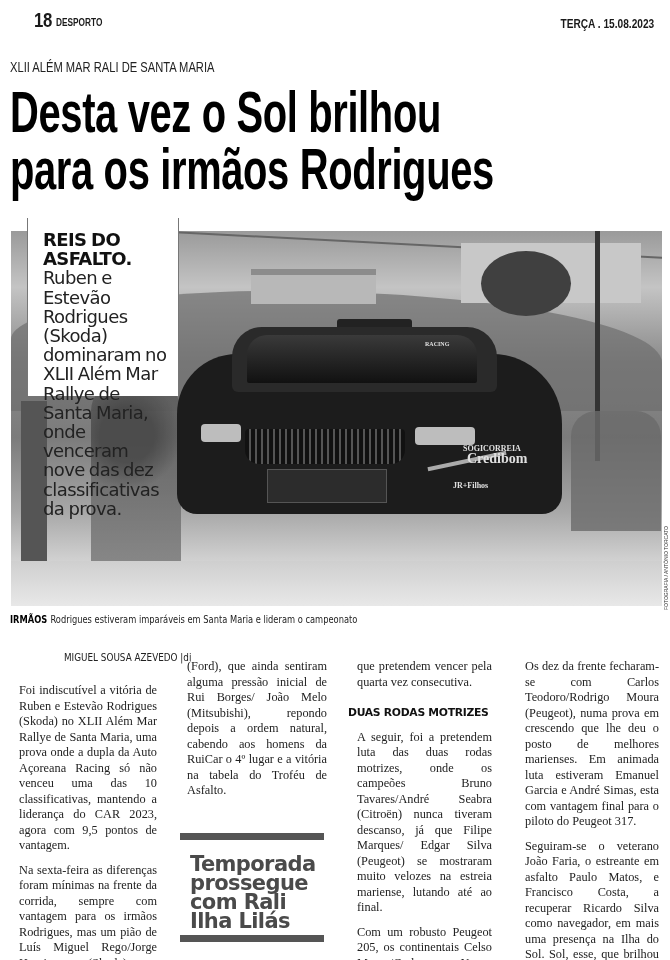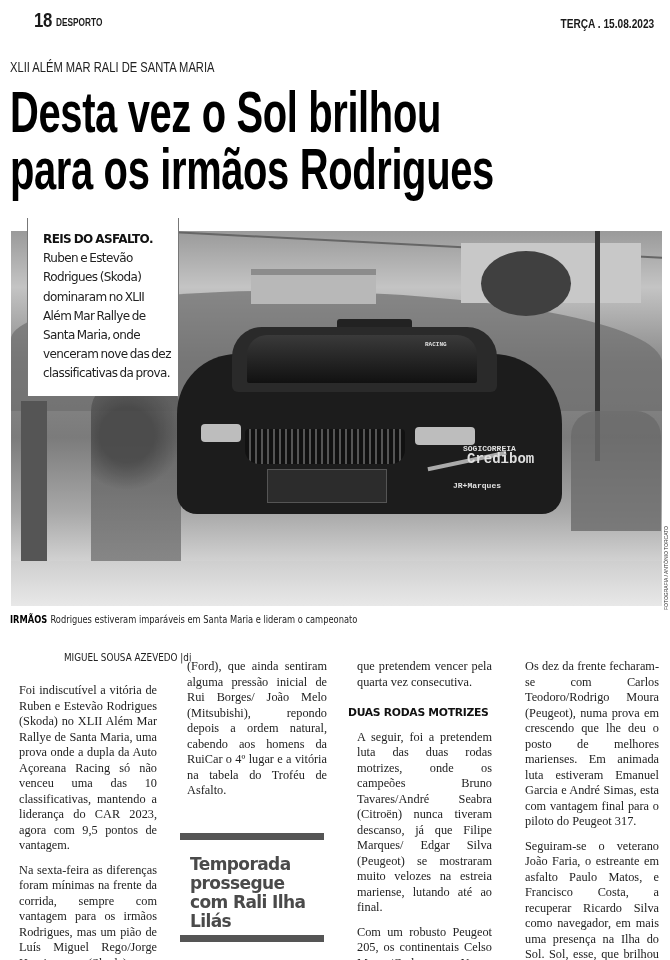--- a/index.html
+++ b/index.html
@@ -31,47 +31,47 @@
   .photo .car { position: absolute; left: 166px; top: 88px; width: 385px; height: 230px; }
   .car .body { position: absolute; left: 0; top: 35px; width: 385px; height: 160px; background: #1c1c1c; border-radius: 60px 70px 20px 20px; }
   .car .roof { position: absolute; left: 55px; top: 8px; width: 265px; height: 65px; background: #2a2a2a; border-radius: 30px 30px 6px 6px; }
   .car .wing { position: absolute; left: 160px; top: 0; width: 75px; height: 12px; background: #222; border-radius: 3px; }
   .car .windshield { position: absolute; left: 70px; top: 16px; width: 230px; height: 48px; background: linear-gradient(180deg, #3a3a3a, #111); border-radius: 20px 20px 2px 2px; }
   .car .grille { position: absolute; left: 68px; top: 110px; width: 160px; height: 35px; background: repeating-linear-gradient(90deg, #111 0 4px, #555 4px 6px); border-radius: 4px 4px 14px 14px; }
   .car .light-l { position: absolute; left: 24px; top: 105px; width: 40px; height: 18px; background: #bdbdbd; border-radius: 4px; }
   .car .light-r { position: absolute; left: 238px; top: 108px; width: 60px; height: 18px; background: #bdbdbd; border-radius: 4px; }
   .car .plate { position: absolute; left: 90px; top: 150px; width: 120px; height: 34px; background: #2c2c2c; border: 1px solid #555; }
   .car .stripe { position: absolute; left: 250px; top: 140px; width: 80px; height: 4px; background: #aaa; transform: rotate(-12deg); }
-  .car .spon { position: absolute; font-family: Liberation Mono, monospace; font-weight: bold; font-size: 8px; color: #e0e0e0; padding-left: 28px; }
+  .car .spon { position: absolute; font-family: Liberation Serif, serif; font-weight: bold; font-size: 8px; color: #e0e0e0; padding-left: 28px; }
 
   .photo-credit { position: absolute; left: 663px; top: 540px; width: 7px; height: 70px; }
   .photo-credit span { position: absolute; left: 0; top: 70px; transform: rotate(-90deg); transform-origin: left top; font-family: "Liberation Sans", sans-serif; font-size: 5px; white-space: nowrap; color: #333; }
 
   .callout { position: absolute; left: 27px; top: 218px; width: 152px; height: 178px; background: #fff; border-left: 1px solid #777; border-right: 1px solid #777; padding: 12px 6px 0 15px; }
-  .callout p { font-family: "DejaVu Sans", sans-serif; font-size: 12px; line-height: 19.2px; color: #222; letter-spacing: -0.6px; word-spacing: -1px; }
+  .callout p { font-family: "DejaVu Sans", sans-serif; font-size: 18px; line-height: 19.2px; color: #222; letter-spacing: -0.6px; word-spacing: -1px; }
   .callout b { font-weight: bold; color: #111; }
 
   .caption { position: absolute; left: 10px; top: 613px; font-family: "DejaVu Sans", sans-serif; font-size: 10.4px; color: #222; white-space: nowrap; transform: scaleX(0.8); transform-origin: left top; }
   .caption b { font-weight: bold; color: #000; margin-right: 4px; }
 
   .col { position: absolute; top: 650px; font-family: "Liberation Serif", serif; font-size: 12.3px; line-height: 15.5px; color: #222; text-align: justify; }
   .col p { margin: 9px; }
   .c1 { left: 10px; width: 156px; top: 674px; }
   .c2 { left: 178px; width: 158px; }
   .c3 { left: 348px; width: 153px; }
   .c4 { left: 516px; width: 152px; }
 
   .byline { position: absolute; left: 46px; top: 651px; width: 120px; text-align: right; font-family: "DejaVu Sans", sans-serif; font-size: 10.4px; color: #222; transform: scaleX(0.85); transform-origin: right top; white-space: nowrap; }
 
   .subhead { font-family: "DejaVu Sans", sans-serif; font-weight: bold; font-size: 10.8px; color: #111; margin-top: 15px; margin-bottom: 1px; letter-spacing: -0.3px; }
 
   .box { position: absolute; left: 180px; top: 833px; width: 144px; height: 110px; }
   .box .bar { position: absolute; left: 0; width: 144px; height: 7px; background: #555; }
   .box .bar.top { top: 0; } .box .bar.bot { top: 102px; }
-  .box .title { position: absolute; left: 10px; top: 22px; font-family: "DejaVu Sans", sans-serif; font-weight: bold; font-size: 17px; line-height: 19px; color: #4a4a4a; letter-spacing: -0.6px; width: 130px; }
+  .box .title { position: absolute; left: 10px; top: 22px; font-family: "DejaVu Sans", sans-serif; font-weight: bold; font-size: 21px; line-height: 19px; color: #4a4a4a; letter-spacing: -0.6px; width: 130px; }
 </style>
 </head>
 <body>
 
 <div class="topbar">
   <span class="page-num">18</span>
   <span class="section">DESPORTO</span>
   <span class="date">TERÇA . 15.08.2023</span>
   <span class="logo">di</span>
 </div>
@@ -99,21 +99,21 @@
     <div class="body"></div>
     <div class="roof"></div>
     <div class="windshield"></div>
     <div class="light-l"></div>
     <div class="light-r"></div>
     <div class="grille"></div>
     <div class="plate"></div>
     <div class="stripe"></div>
     <span class="spon" style="left:258px;top:125px">SOGICORREIA</span>
     <span class="spon" style="left:262px;top:132px;font-size:14px">Credibom</span>
-    <span class="spon" style="left:248px;top:162px">JR+Marques</span>
+    <span class="spon" style="left:248px;top:162px">JR+Filhos</span>
     <span class="spon" style="left:220px;top:22px;font-size:6px">RACING</span>
   </div>
 </div>
 <div class="photo-credit">
   <span>FOTOGRAFIA / ANTÓNIO TORCATO</span>
 </div>
 
 <div class="callout">
   <p><b>REIS DO ASFALTO.</b><span> Ruben e Estevão Rodrigues (Skoda) dominaram  no XLII Além Mar Rallye de Santa Maria, onde venceram nove das dez classificativas da prova.</span></p>
 </div>

